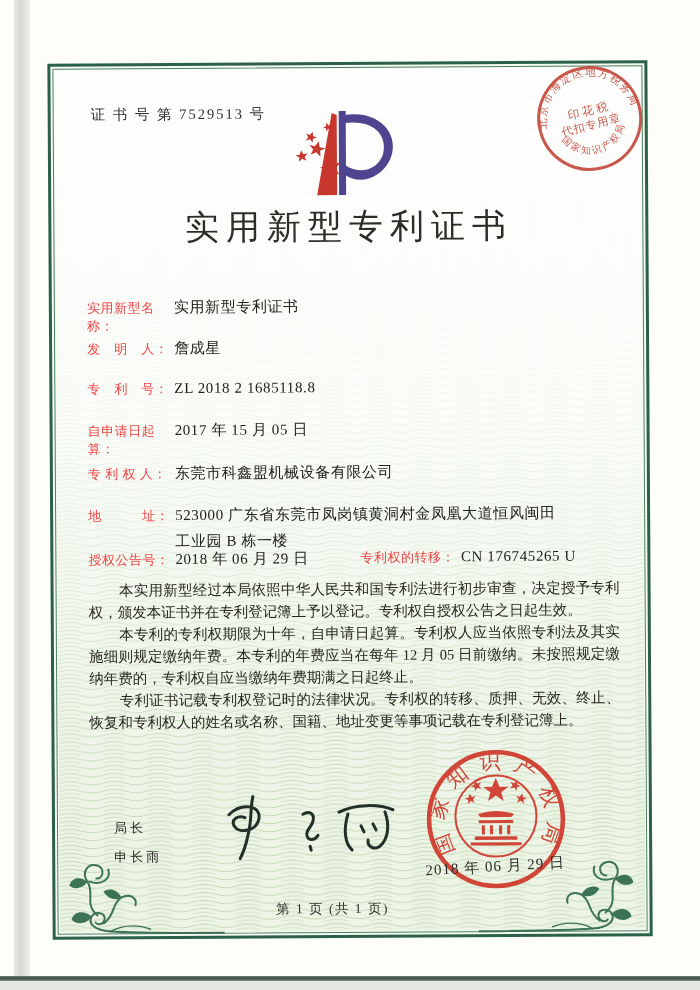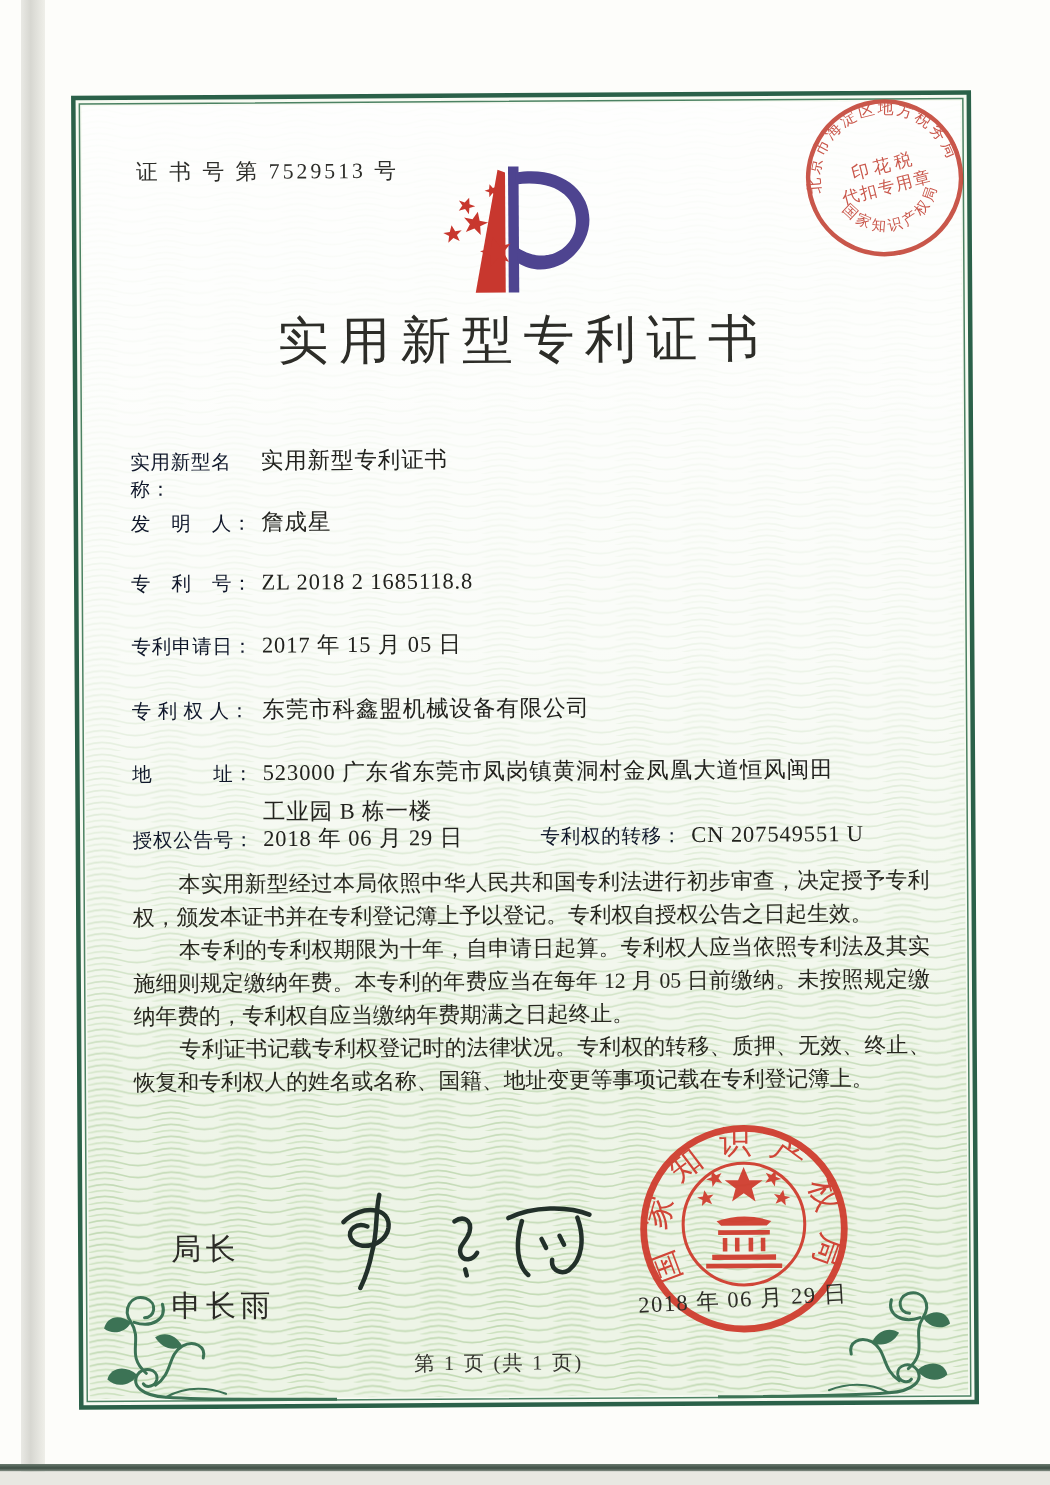--- a/index.html
+++ b/index.html
@@ -46,30 +46,30 @@
   .cert-no{
     position:absolute;left:93px;top:104px;
     font-size:14.5px;letter-spacing:2px;color:#2e2e2a;
   }
   .title{
     position:absolute;left:50px;top:204px;width:594px;
     text-align:center;font-size:34px;letter-spacing:7px;padding-left:7px;
     color:#2d2d28;box-sizing:border-box;
   }
   .frow{position:absolute;left:88px;display:flex;align-items:baseline;}
-  .flabel{font-size:13px;width:87px;flex:none;color:#0f172a;letter-spacing:.5px;}
+  .flabel{font-size:13px;width:87px;flex:none;color:#ef4444;letter-spacing:.5px;}
   .fvalue{font-size:15px;color:#22221e;letter-spacing:.6px;}
   .fvalue .addr2{margin-top:7px;}
   .grant-no{position:absolute;left:360px;top:549px;display:flex;align-items:baseline;}
   .body-text{
     position:absolute;left:88px;top:578px;width:531px;
     font-size:14.5px;line-height:22px;color:#27271f;text-align:justify;
   }
   .body-text p{margin:0;text-indent:2.1em;}
-  .sig-block{position:absolute;left:112px;top:818px;font-size:20px;color:#2b2b26;letter-spacing:3px;}
+  .sig-block{position:absolute;left:112px;top:818px;font-size:13px;color:#2b2b26;letter-spacing:3px;}
   .sig-block div{margin-bottom:11px;}
   .sig-script{position:absolute;left:205px;top:784px;width:205px;height:95px;}
   .seal{position:absolute;left:418px;top:744px;width:152px;height:152px;opacity:.93;}
   .seal-date{
     position:absolute;left:403px;top:858px;width:180px;text-align:center;
     font-size:15px;color:#2d2d27;letter-spacing:1px;transform:rotate(-3deg);
   }
   .tax-stamp{position:absolute;left:536px;top:64px;width:112px;height:112px;opacity:.85;transform:rotate(-14deg);}
   .logo{position:absolute;left:286px;top:107px;width:120px;height:100px;}
   .footer{
@@ -178,41 +178,41 @@
   </div>
   <div class="frow" style="top:338px">
     <span class="flabel">发　明　人：</span>
     <span class="fvalue">詹成星</span>
   </div>
   <div class="frow" style="top:379px">
     <span class="flabel">专　利　号：</span>
     <span class="fvalue">ZL 2018 2 1685118.8</span>
   </div>
   <div class="frow" style="top:420px">
-    <span class="flabel">专利申请日：</span>
+    <span class="flabel">自申请日起算：</span>
     <span class="fvalue">2017 年 15 月 05 日</span>
   </div>
   <div class="frow" style="top:463px">
     <span class="flabel">专 利 权 人：</span>
     <span class="fvalue">东莞市科鑫盟机械设备有限公司</span>
   </div>
   <div class="frow" style="top:505px">
     <span class="flabel">地　　　址：</span>
     <span class="fvalue">
       <div>523000 广东省东莞市凤岗镇黄洞村金凤凰大道恒风闽田</div>
       <div class="addr2">工业园 B 栋一楼</div>
     </span>
   </div>
   <div class="frow" style="top:549px">
     <span class="flabel">授权公告号：</span>
     <span class="fvalue">2018 年 06 月 29 日</span>
   </div>
   <div class="grant-no">
     <span class="flabel" style="width:auto;margin-right:6px">专利权的转移：</span>
-    <span class="fvalue">CN 207549551 U</span>
+    <span class="fvalue">CN 176745265 U</span>
   </div>
 
   <div class="body-text">
     <p>本实用新型经过本局依照中华人民共和国专利法进行初步审查，决定授予专利权，颁发本证书并在专利登记簿上予以登记。专利权自授权公告之日起生效。</p>
     <p>本专利的专利权期限为十年，自申请日起算。专利权人应当依照专利法及其实施细则规定缴纳年费。本专利的年费应当在每年 12 月 05 日前缴纳。未按照规定缴纳年费的，专利权自应当缴纳年费期满之日起终止。</p>
     <p>专利证书记载专利权登记时的法律状况。专利权的转移、质押、无效、终止、恢复和专利权人的姓名或名称、国籍、地址变更等事项记载在专利登记簿上。</p>
   </div>
 
   <div class="sig-block">
     <div>局长</div>

